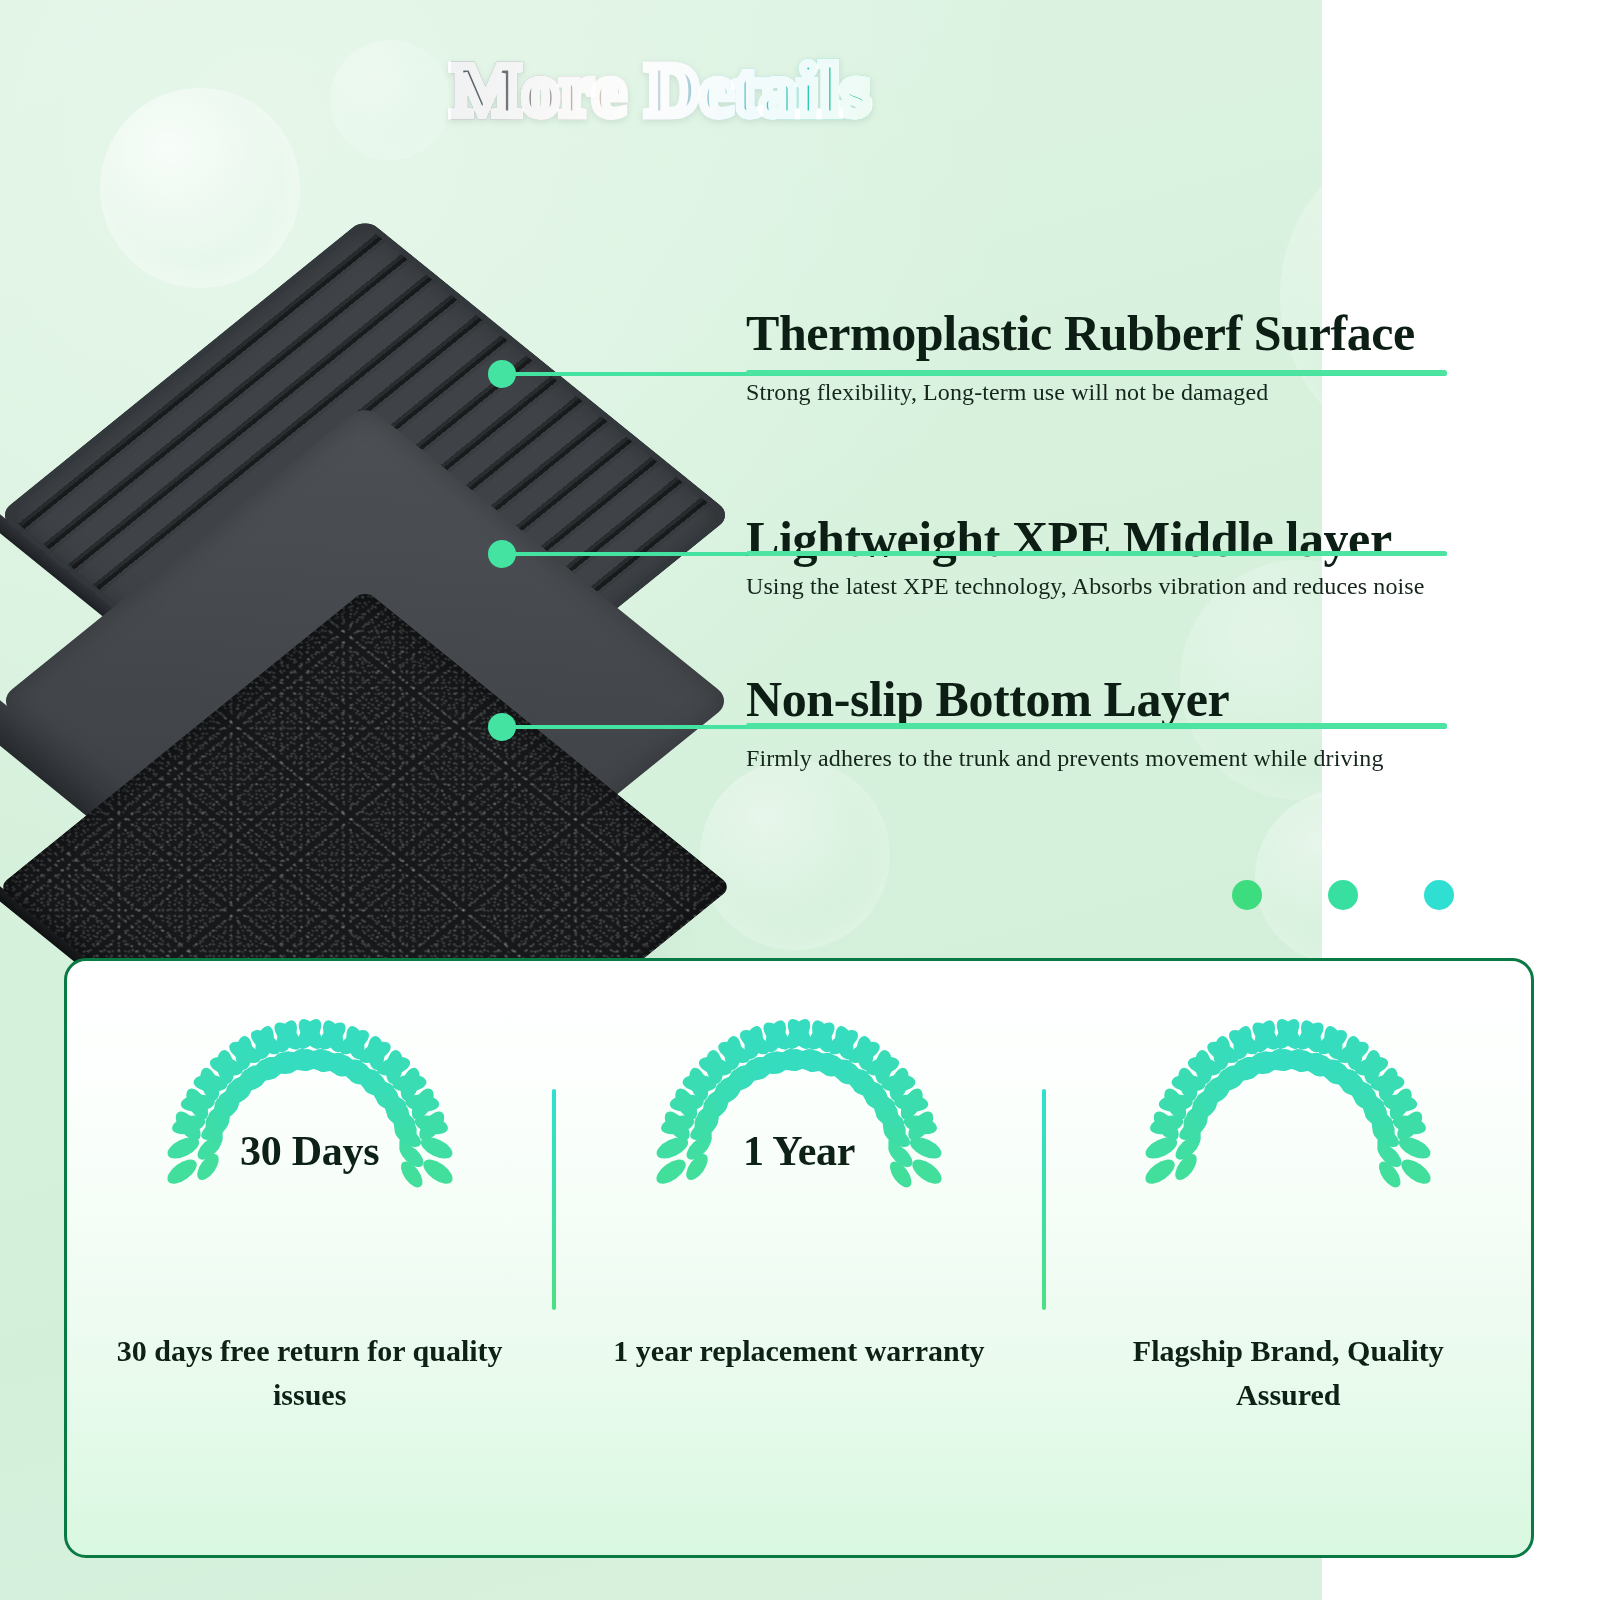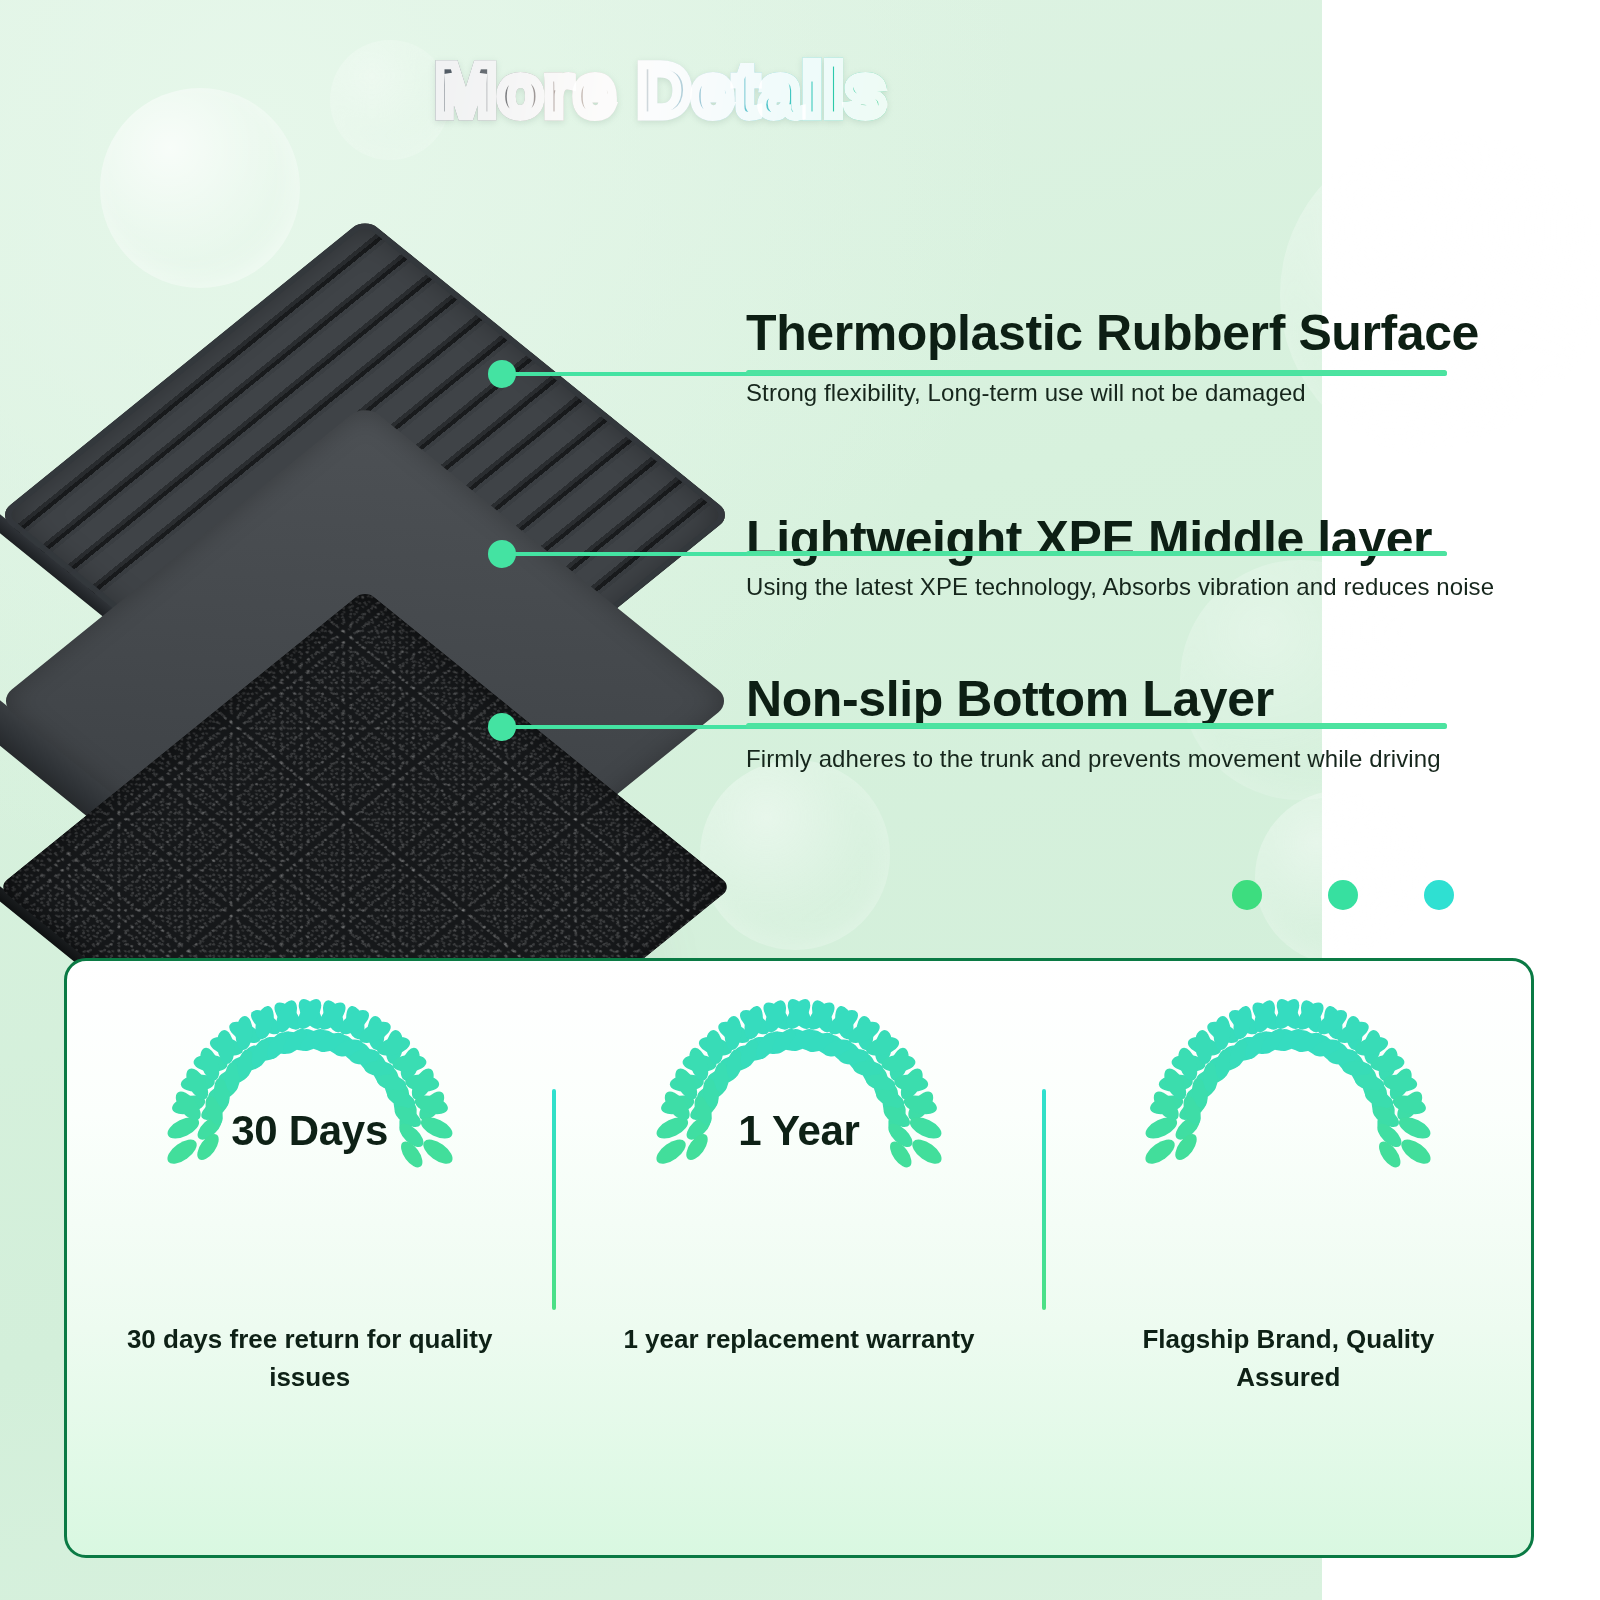--- a/index.html
+++ b/index.html
@@ -6,20 +6,21 @@
   html,body{
     width:1600px; height:1600px;
     font-family:"Liberation Sans", sans-serif;
     overflow:hidden;
   }
   #page{
     position:relative; width:1322px; height:1600px;
     background:
       radial-gradient(circle at 20% 8%, #e6f7ea 0%, rgba(230,247,234,0) 42%),
       linear-gradient(165deg,#dff3e4 0%, #d7f1dd 38%, #d3efda 70%, #d9f2df 100%);
+    font-family: Liberation Serif, serif;
   }
 
   
   .bubble{
     position:absolute; border-radius:50%;
     background:radial-gradient(circle at 35% 30%, rgba(255,255,255,.72) 0%, rgba(255,255,255,.30) 42%, rgba(255,255,255,.10) 66%, rgba(255,255,255,0) 72%);
     box-shadow: inset -6px -10px 26px rgba(255,255,255,.45);
     pointer-events:none;
   }
   .b1{ left:100px; top:88px; width:200px; height:200px; }
@@ -147,35 +148,35 @@
     border:3px solid #0a7a44; border-radius:22px;
     background:linear-gradient(180deg,#ffffff 0%, #fbfffc 26%, #edfbf0 62%, #d9f8e1 100%);
     overflow:hidden;
   }
   #guarantees{
     position:absolute; inset:0; display:flex; align-items:stretch;
   }
   .g-col{
     flex:1; position:relative;
     display:flex; flex-direction:column; align-items:center;
-    padding-top:28px;
+    padding-top:48px;
   }
   .divider{
     width:4px; margin:128px 0 245px 0; border-radius:2px; flex:none;
     background:linear-gradient(180deg,#2fe0d0 0%, #3ae0a8 48%, #4ce084 100%);
   }
   .wreath{ position:relative; width:330px; height:310px; }
   .wreath svg{ position:absolute; left:0; top:0; width:330px; height:310px; }
   .w-label{
     position:absolute; left:0; right:0; top:118px; text-align:center;
     font-size:42px; font-weight:bold; color:#0e2116; letter-spacing:-.3px;
   }
   .g-cap{
-    margin-top:22px; text-align:center;
-    font-size:26px; font-weight:bold; color:#0e2116;
+    margin-top:10px; text-align:center;
+    font-size:30px; font-weight:bold; color:#0e2116;
     line-height:1.45; max-width:400px;
   }
 </style>
 </head>
 <body>
 
 <div id="page">
 
   <div class="bubble b1"></div>
   <div class="bubble b2"></div>

